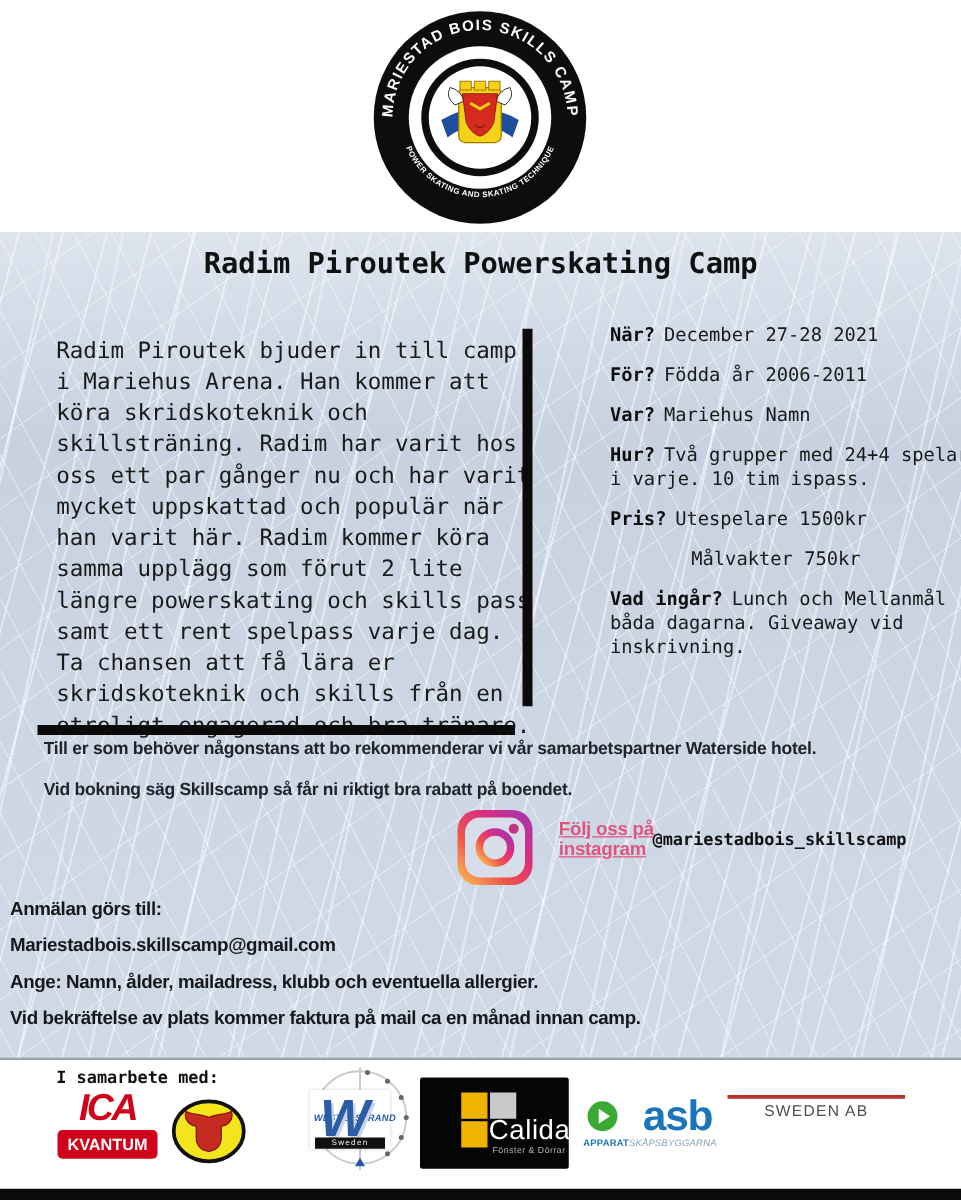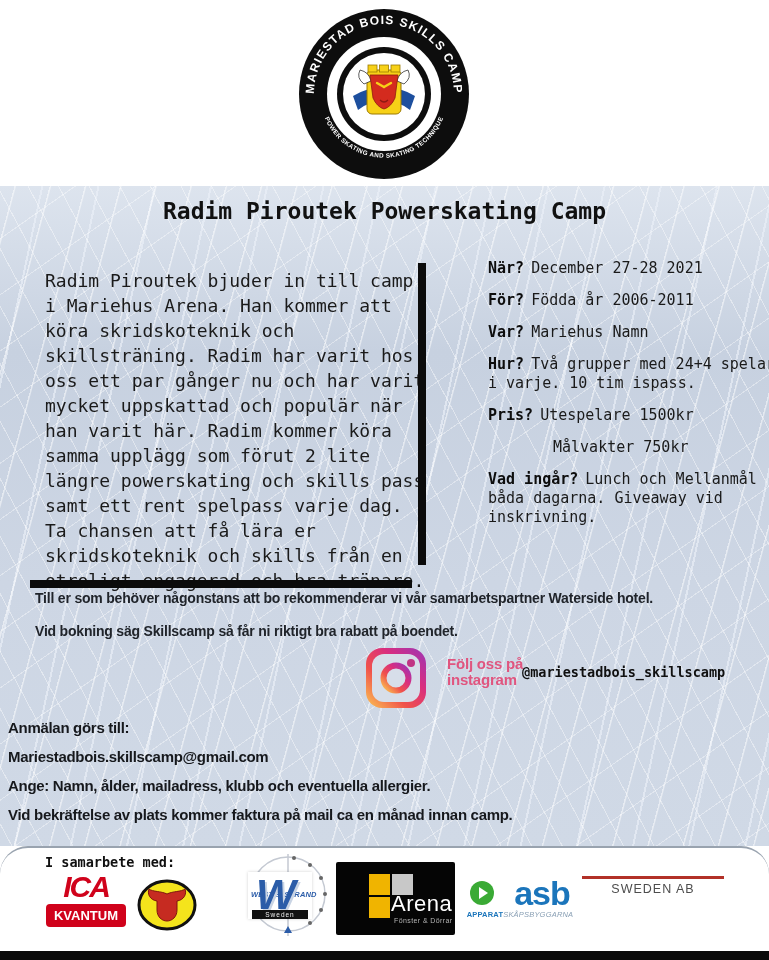--- a/index.html
+++ b/index.html
@@ -35,31 +35,31 @@
   .info-item b{font-weight:700;margin-right:7px;color:#0d0d0d;}
   .info-item.indent{margin-left:58px;}
 
   .hotel{position:absolute;left:35px;margin:0;
          font:700 14px/17px "Liberation Sans",sans-serif;letter-spacing:-0.2px;color:#20242a;}
   .hotel.l1{top:404px;}
   .hotel.l2{top:437px;}
 
   .ig-logo{position:absolute;left:364px;top:460px;width:64px;height:64px;}
   .ig-follow{position:absolute;left:447px;top:470px;
-             font:700 15px/16px "Liberation Sans",sans-serif;letter-spacing:-0.2px;color:#e0557f;}
+             font:700 15px/16px "Liberation Sans",sans-serif;letter-spacing:-0.2px;color:#e0557f;text-decoration:underline;}
   .ig-handle{position:absolute;left:522px;top:478px;
              font:700 13.5px/17px "DejaVu Sans Mono",monospace;color:#101010;}
 
   .reg{position:absolute;left:8px;top:534px;width:740px;}
   .reg p{margin:0 0 13px 0;font:700 15px/16px "Liberation Sans",sans-serif;
          letter-spacing:-0.3px;color:#16181c;}
 
   
   .sponsors{position:absolute;left:0;top:846px;width:769px;height:105px;background:#fff;
-            border-top:2px solid #99a3af;box-sizing:border-box;border-radius:28px;}
+            border-top:2px solid #99a3af;box-sizing:border-box;}
   .sp-heading{position:absolute;left:45px;top:6px;font:700 13.5px "DejaVu Sans Mono",monospace;color:#111;}
 
   .sp-ica{position:absolute;left:43px;top:24px;width:86px;text-align:center;}
   .ica-word{font:900 italic 30px/30px "Liberation Sans",sans-serif;color:#d0021b;letter-spacing:-2px;}
   .ica-box{display:inline-block;margin-top:2px;background:#d0021b;color:#fff;border-radius:4px;
            font:700 13px/15px "Liberation Sans",sans-serif;padding:4px 8px;letter-spacing:0;}
 
   .sp-bull{position:absolute;left:136px;top:30px;width:62px;height:54px;}
 
   .sp-wst{position:absolute;left:242px;top:4px;width:92px;height:86px;}
@@ -231,21 +231,21 @@
         <div class="wst-w">W</div>
         <div class="wst-sweden">Sweden</div>
       </div>
       <div class="wst-tri"></div>
     </div>
 
     <div class="sp-calida">
       <div class="sq y1"></div>
       <div class="sq g1"></div>
       <div class="sq y2"></div>
-      <div class="cal-name">Arena</div>
+      <div class="cal-name">Calida</div>
       <div class="cal-sub">Fönster &amp; Dörrar</div>
     </div>
 
     <div class="sp-asb">
       <div class="asb-row">
         <span class="asb-play"></span>
         <span class="asb-word">asb</span>
       </div>
       <div class="asb-sub">
         <span class="asb-sub-b">APPARAT</span><span class="asb-sub-l">SKÅPSBYGGARNA</span>

